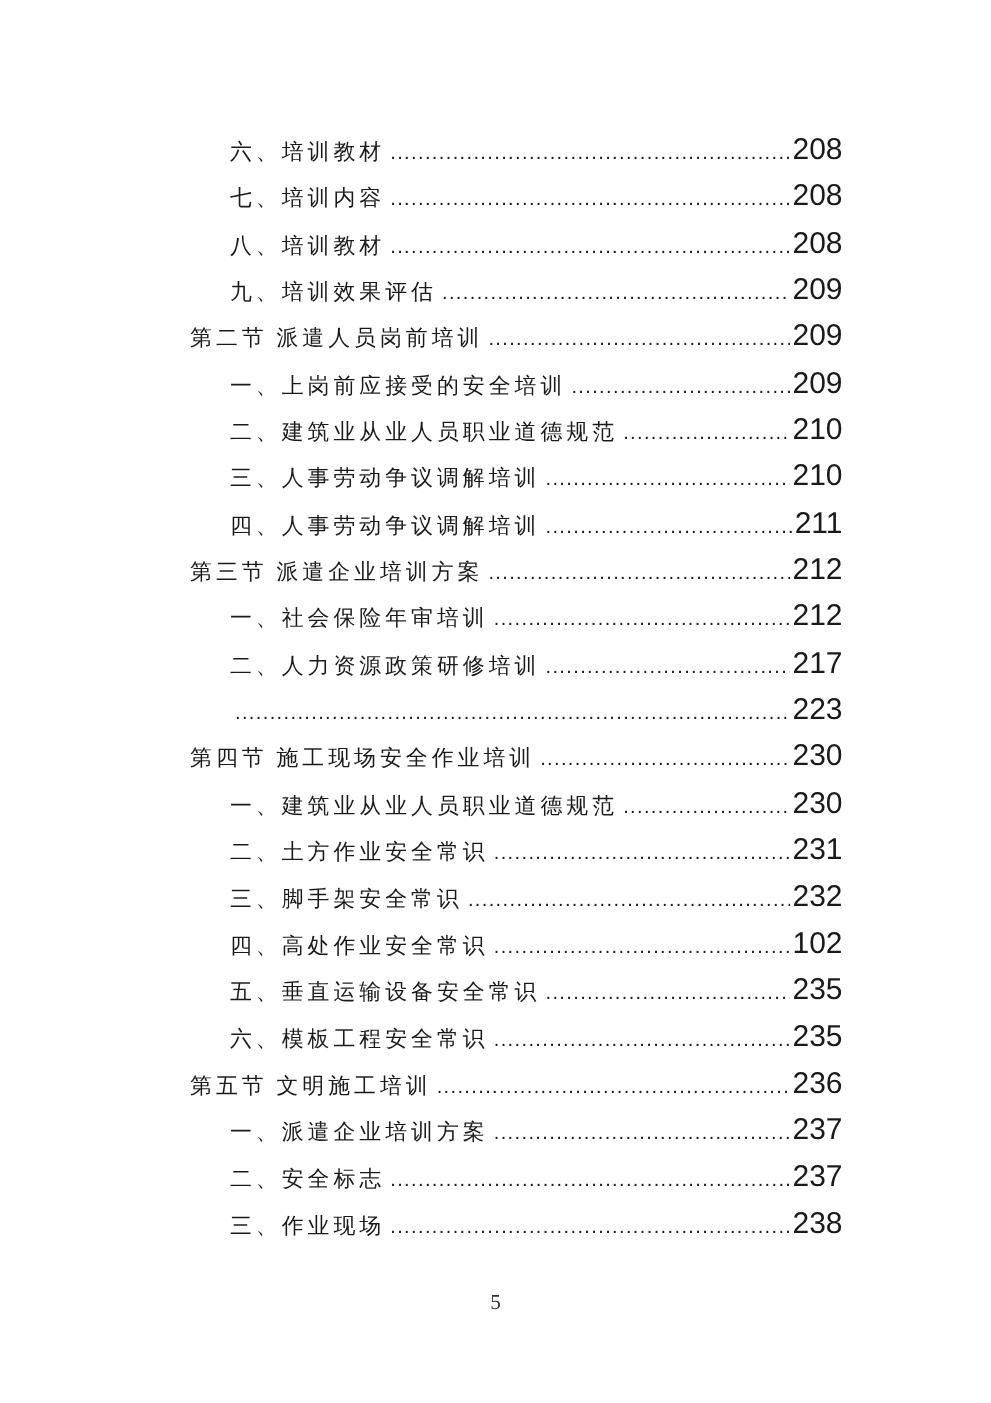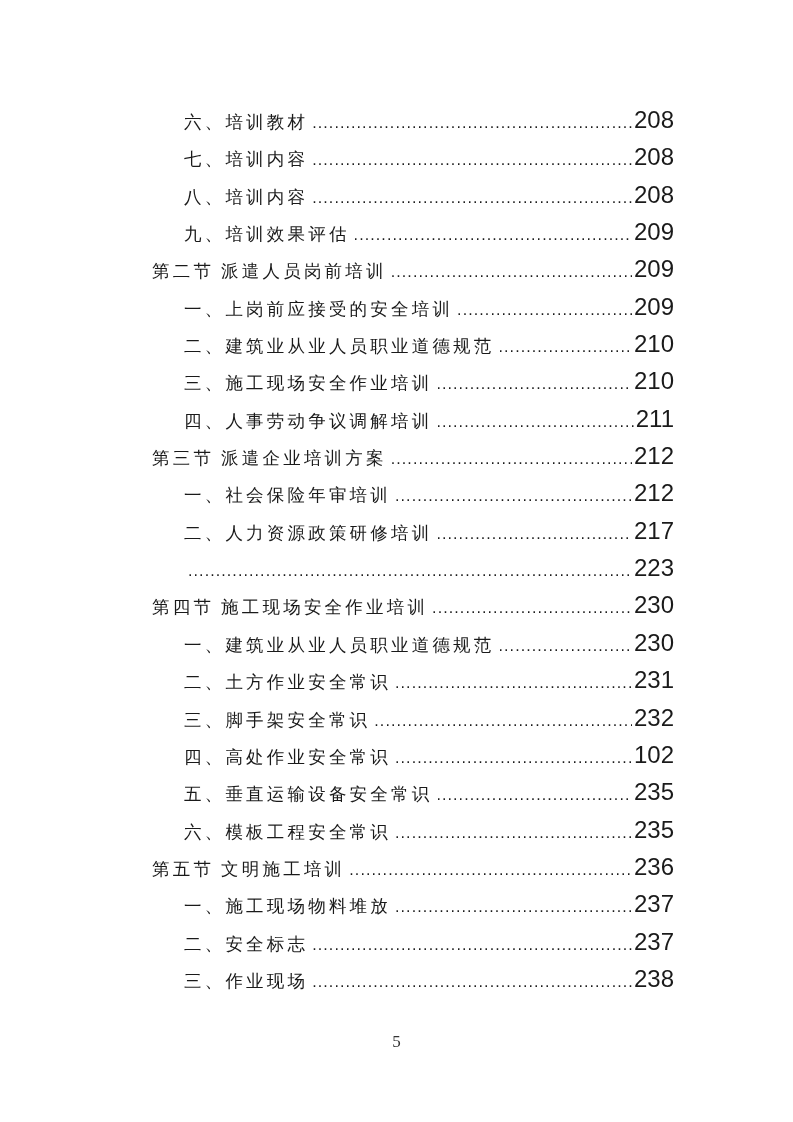--- a/index.html
+++ b/index.html
@@ -79,21 +79,21 @@
     <span class="toc-page">208</span>
   </div>
 
   <div class="toc-row sub">
     <span class="toc-title">七、培训内容</span>
     <span class="toc-leader"></span>
     <span class="toc-page">208</span>
   </div>
 
   <div class="toc-row sub">
-    <span class="toc-title">八、培训内容</span>
+    <span class="toc-title">八、培训教材</span>
     <span class="toc-leader"></span>
     <span class="toc-page">208</span>
   </div>
 
   <div class="toc-row sub">
     <span class="toc-title">九、培训效果评估</span>
     <span class="toc-leader"></span>
     <span class="toc-page">209</span>
   </div>
 
@@ -109,21 +109,21 @@
     <span class="toc-page">209</span>
   </div>
 
   <div class="toc-row sub">
     <span class="toc-title">二、建筑业从业人员职业道德规范</span>
     <span class="toc-leader"></span>
     <span class="toc-page">210</span>
   </div>
 
   <div class="toc-row sub">
-    <span class="toc-title">三、施工现场安全作业培训</span>
+    <span class="toc-title">三、人事劳动争议调解培训</span>
     <span class="toc-leader"></span>
     <span class="toc-page">210</span>
   </div>
 
   <div class="toc-row sub">
     <span class="toc-title">四、人事劳动争议调解培训</span>
     <span class="toc-leader"></span>
     <span class="toc-page">211</span>
   </div>
 
@@ -192,21 +192,21 @@
     <span class="toc-page">235</span>
   </div>
 
   <div class="toc-row section">
     <span class="toc-title"><span class="sec-num">第五节</span><span>文明施工培训</span></span>
     <span class="toc-leader"></span>
     <span class="toc-page">236</span>
   </div>
 
   <div class="toc-row sub">
-    <span class="toc-title">一、施工现场物料堆放</span>
+    <span class="toc-title">一、派遣企业培训方案</span>
     <span class="toc-leader"></span>
     <span class="toc-page">237</span>
   </div>
 
   <div class="toc-row sub">
     <span class="toc-title">二、安全标志</span>
     <span class="toc-leader"></span>
     <span class="toc-page">237</span>
   </div>
 

